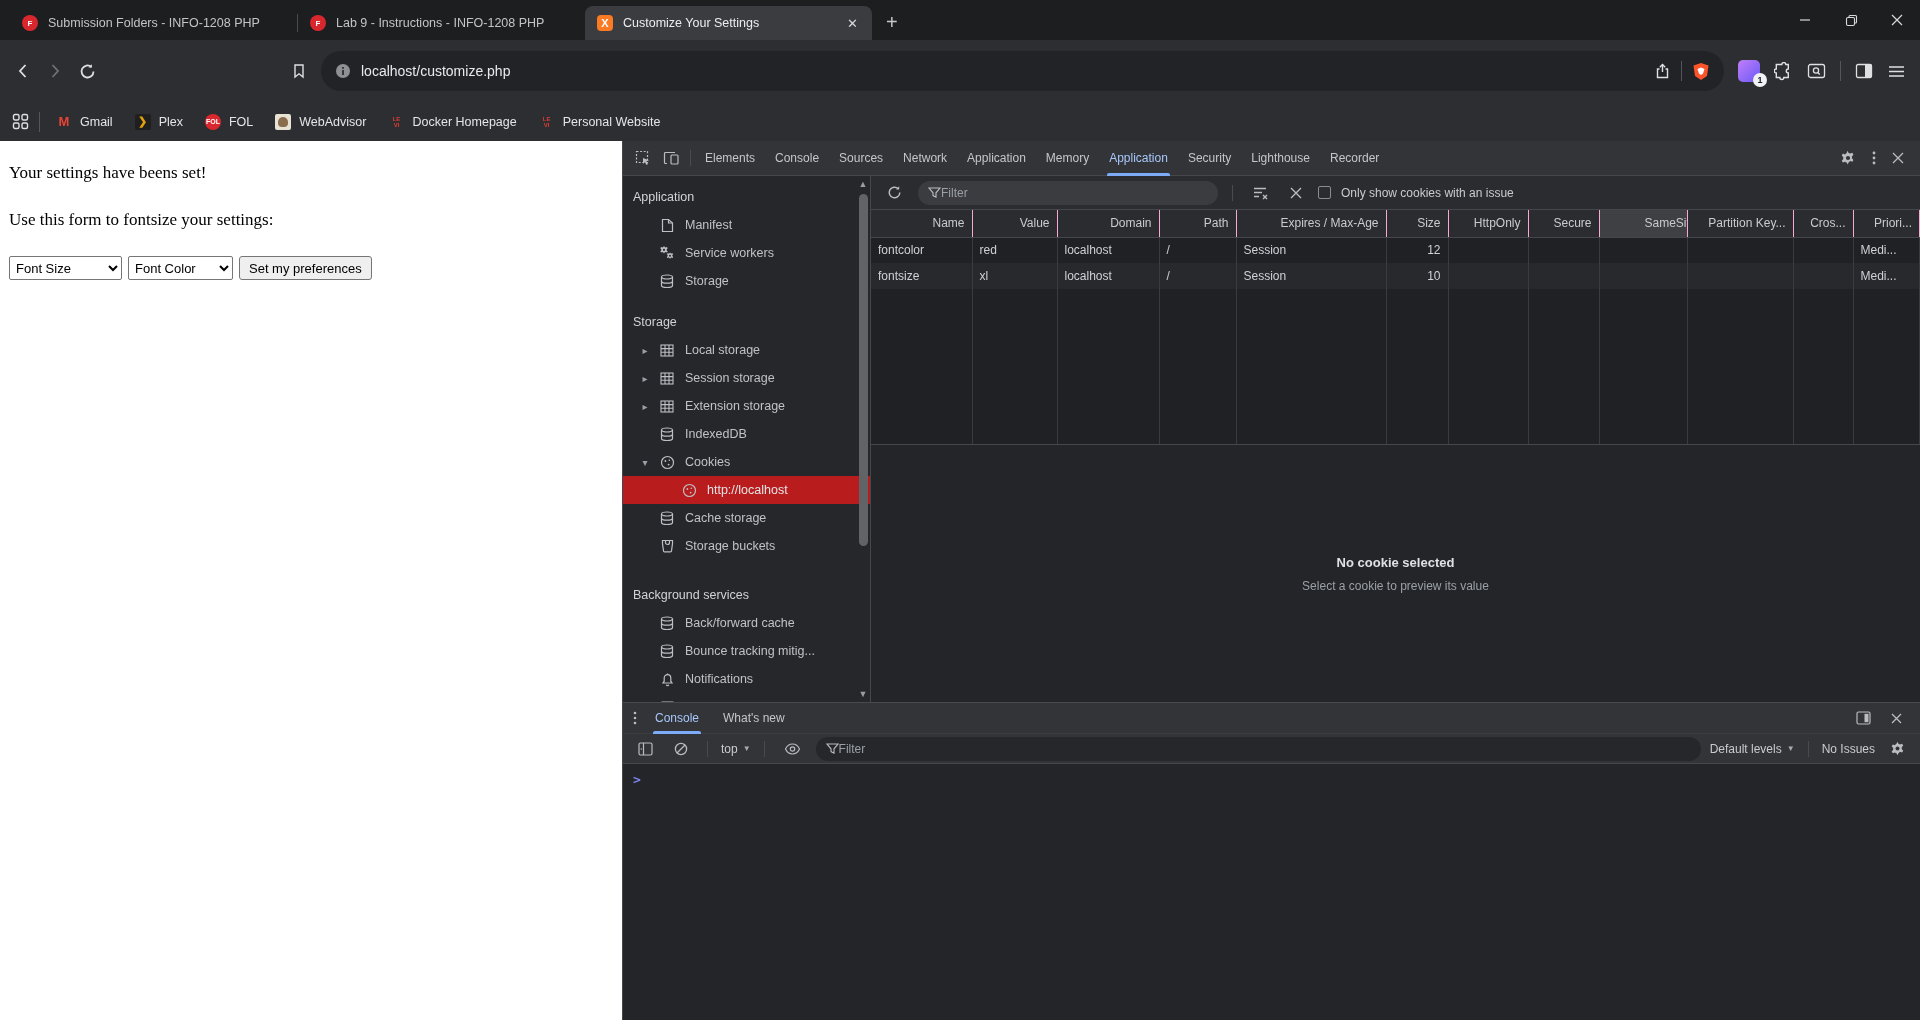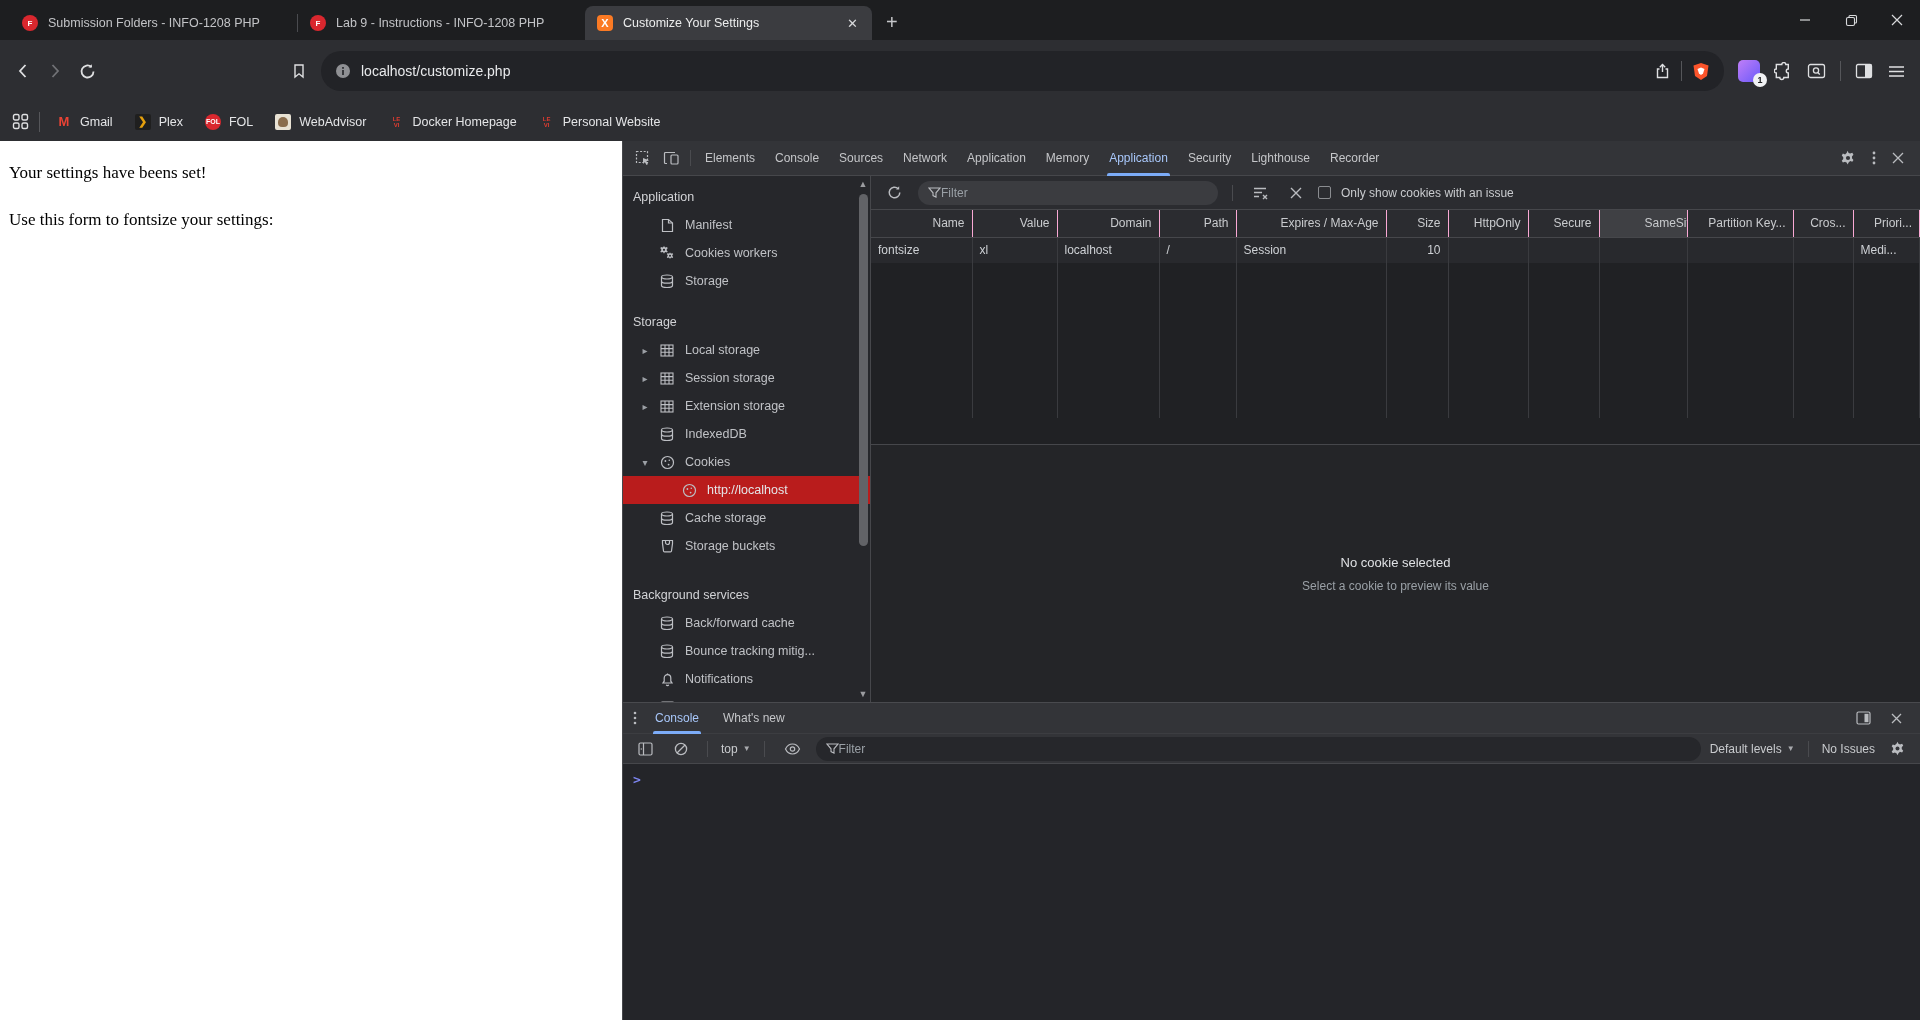--- a/index.html
+++ b/index.html
@@ -92,21 +92,21 @@
   table.ck th { height:27px; background:#2b2c30; font-weight:normal; text-align:right; padding:0 7px; border-right:1px solid #f9a8d4; border-bottom:1px solid #46474b; color:#c9cbce; white-space:nowrap; overflow:hidden; }
   table.ck th.sorted { background:#3f4044;padding-left:45px; }
   table.ck th .sort-arrow { font-size:8px; color:#c9cbce; margin-left:4px; }
   table.ck td { height:26px; padding:0 7px; border-right:1px solid #3a3b3f; color:#ced1d5; white-space:nowrap; overflow:hidden; }
   tr.row-odd td { background:#202124; }
   tr.row-even td { background:#28292d; }
   tr.filler td { height:155px; background:#202124; }
   td.num { text-align:right; }
 
   .ck-preview { flex:1; background:#242528; display:flex; flex-direction:column; align-items:center; justify-content:center; gap:9px; }
-  .ck-prev-title { font-weight:normal; font-size:13px; color:#dfe1e4; }
+  .ck-prev-title { font-weight:bold; font-size:13px; color:#dfe1e4; }
   .ck-prev-sub { font-size:12px; color:#9aa0a6; }
 
   
   .dt-drawer { height:318px; border-top:1px solid #494a4e; display:flex; flex-direction:column; }
   .drawer-tabs { height:31px; background:#333438; display:flex; align-items:center; font-size:12px; padding:0 4px; border-bottom:1px solid #3c3d41; }
   .drawer-tab { padding:0 12px; height:31px; display:flex; align-items:center; position:relative; color:#c5c6c9; }
   .drawer-tab.active { color:#a8c7fa; }
   .drawer-tab.active::after { content:""; position:absolute; left:10px; right:10px; bottom:0; height:2.5px; background:#7cacf8; border-radius:2px 2px 0 0; }
   .drawer-right { margin-left:auto; display:flex; align-items:center; gap:8px; padding-right:8px; }
   .cons-toolbar { height:30px; background:#333438; border-bottom:1px solid #46474b; display:flex; align-items:center; gap:9px; padding:0 9px; font-size:12px; }
@@ -276,20 +276,29 @@
       </span>
     <span>Personal Website</span>
   </div>
 </div>
 
 <div class="content">
 
   <div class="webpage">
     <div class="pg-msg">Your settings have beens set!</div>
     <div class="pg-intro">Use this form to fontsize your settings:</div>
+    <div class="pg-form">
+      <select class="pg-select" style="width:113px;">
+        <option>Font Size</option>
+      </select>
+      <select class="pg-select" style="width:105px;">
+        <option>Font Color</option>
+      </select>
+      <button class="pg-btn">Set my preferences</button>
+    </div>
   </div>
 
   <div class="devtools">
 
     <div class="dt-tabbar">
       <span class="dt-ic">
         <svg width="16" height="16" viewBox="0 0 16 16" fill="none" stroke="currentColor">
             <rect x="1.5" y="1.5" width="11" height="11" stroke-dasharray="2 1.6" stroke-width="1.2"></rect>
             <path d="M8 8l6 2.2-2.6 1 1.6 2.8-1.5.9-1.7-2.9L8 14z" fill="currentColor" stroke="none"></path>
           </svg>
@@ -348,21 +357,21 @@
         </div>
         <div class="tree-item">
           <span class="t-ic">
               <svg width="16" height="16" viewBox="0 0 16 16" fill="currentColor">
                 <path d="M5 .8 5.6 2a3.4 3.4 0 0 1 1 .4L8 2l.7 1.2-1 1a3.3 3.3 0 0 1 0 1.2l1 1L8 7.6l-1.4-.5a3.4 3.4 0 0 1-1 .5L5 8.8l-.6-1.2a3.4 3.4 0 0 1-1-.5L2 7.6 1.3 6.4l1-1a3.3 3.3 0 0 1 0-1.2l-1-1L2 2l1.4.5a3.4 3.4 0 0 1 1-.4z"></path>
                 <circle cx="5" cy="4.8" r="1.1" fill="#26272b"></circle>
                 <path d="M11 7.3l.5 1a3 3 0 0 1 .9.3l1.2-.4.6 1-.9.9a2.9 2.9 0 0 1 0 1l.9.9-.6 1-1.2-.4a3 3 0 0 1-.9.4l-.5 1-.5-1a3 3 0 0 1-.9-.4l-1.2.4-.6-1 .9-.9a2.9 2.9 0 0 1 0-1l-.9-.9.6-1 1.2.4a3 3 0 0 1 .9-.4z"></path>
                 <circle cx="11" cy="10.8" r="1" fill="#26272b"></circle>
               </svg>
             </span>
-          <span>Cookies workers</span>
+          <span>Service workers</span>
         </div>
         <div class="tree-item">
           <span class="t-ic">
               <svg width="14" height="15" viewBox="0 0 14 15" fill="none" stroke="currentColor" stroke-width="1.2">
                 <ellipse cx="7" cy="3" rx="5.5" ry="2"></ellipse>
                 <path d="M1.5 3v8.5c0 1.1 2.5 2 5.5 2s5.5-.9 5.5-2V3"></path>
                 <path d="M1.5 7.2c0 1.1 2.5 2 5.5 2s5.5-.9 5.5-2"></path>
               </svg>
             </span>
           <span>Storage</span>
@@ -556,20 +565,34 @@
               <th>Path</th>
               <th>Expires / Max-Age</th>
               <th>Size</th>
               <th>HttpOnly</th>
               <th>Secure</th>
               <th class="sorted"><span>SameSite</span><span class="sort-arrow">▲</span></th>
               <th>Partition Key...</th>
               <th>Cros...</th>
               <th>Priori...</th>
             </tr>
+            <tr class="row-odd">
+              <td>fontcolor</td>
+              <td>red</td>
+              <td>localhost</td>
+              <td>/</td>
+              <td>Session</td>
+              <td class="num">12</td>
+              <td></td>
+              <td></td>
+              <td></td>
+              <td></td>
+              <td></td>
+              <td>Medi...</td>
+            </tr>
             <tr class="row-even">
               <td>fontsize</td>
               <td>xl</td>
               <td>localhost</td>
               <td>/</td>
               <td>Session</td>
               <td class="num">10</td>
               <td></td>
               <td></td>
               <td></td>

